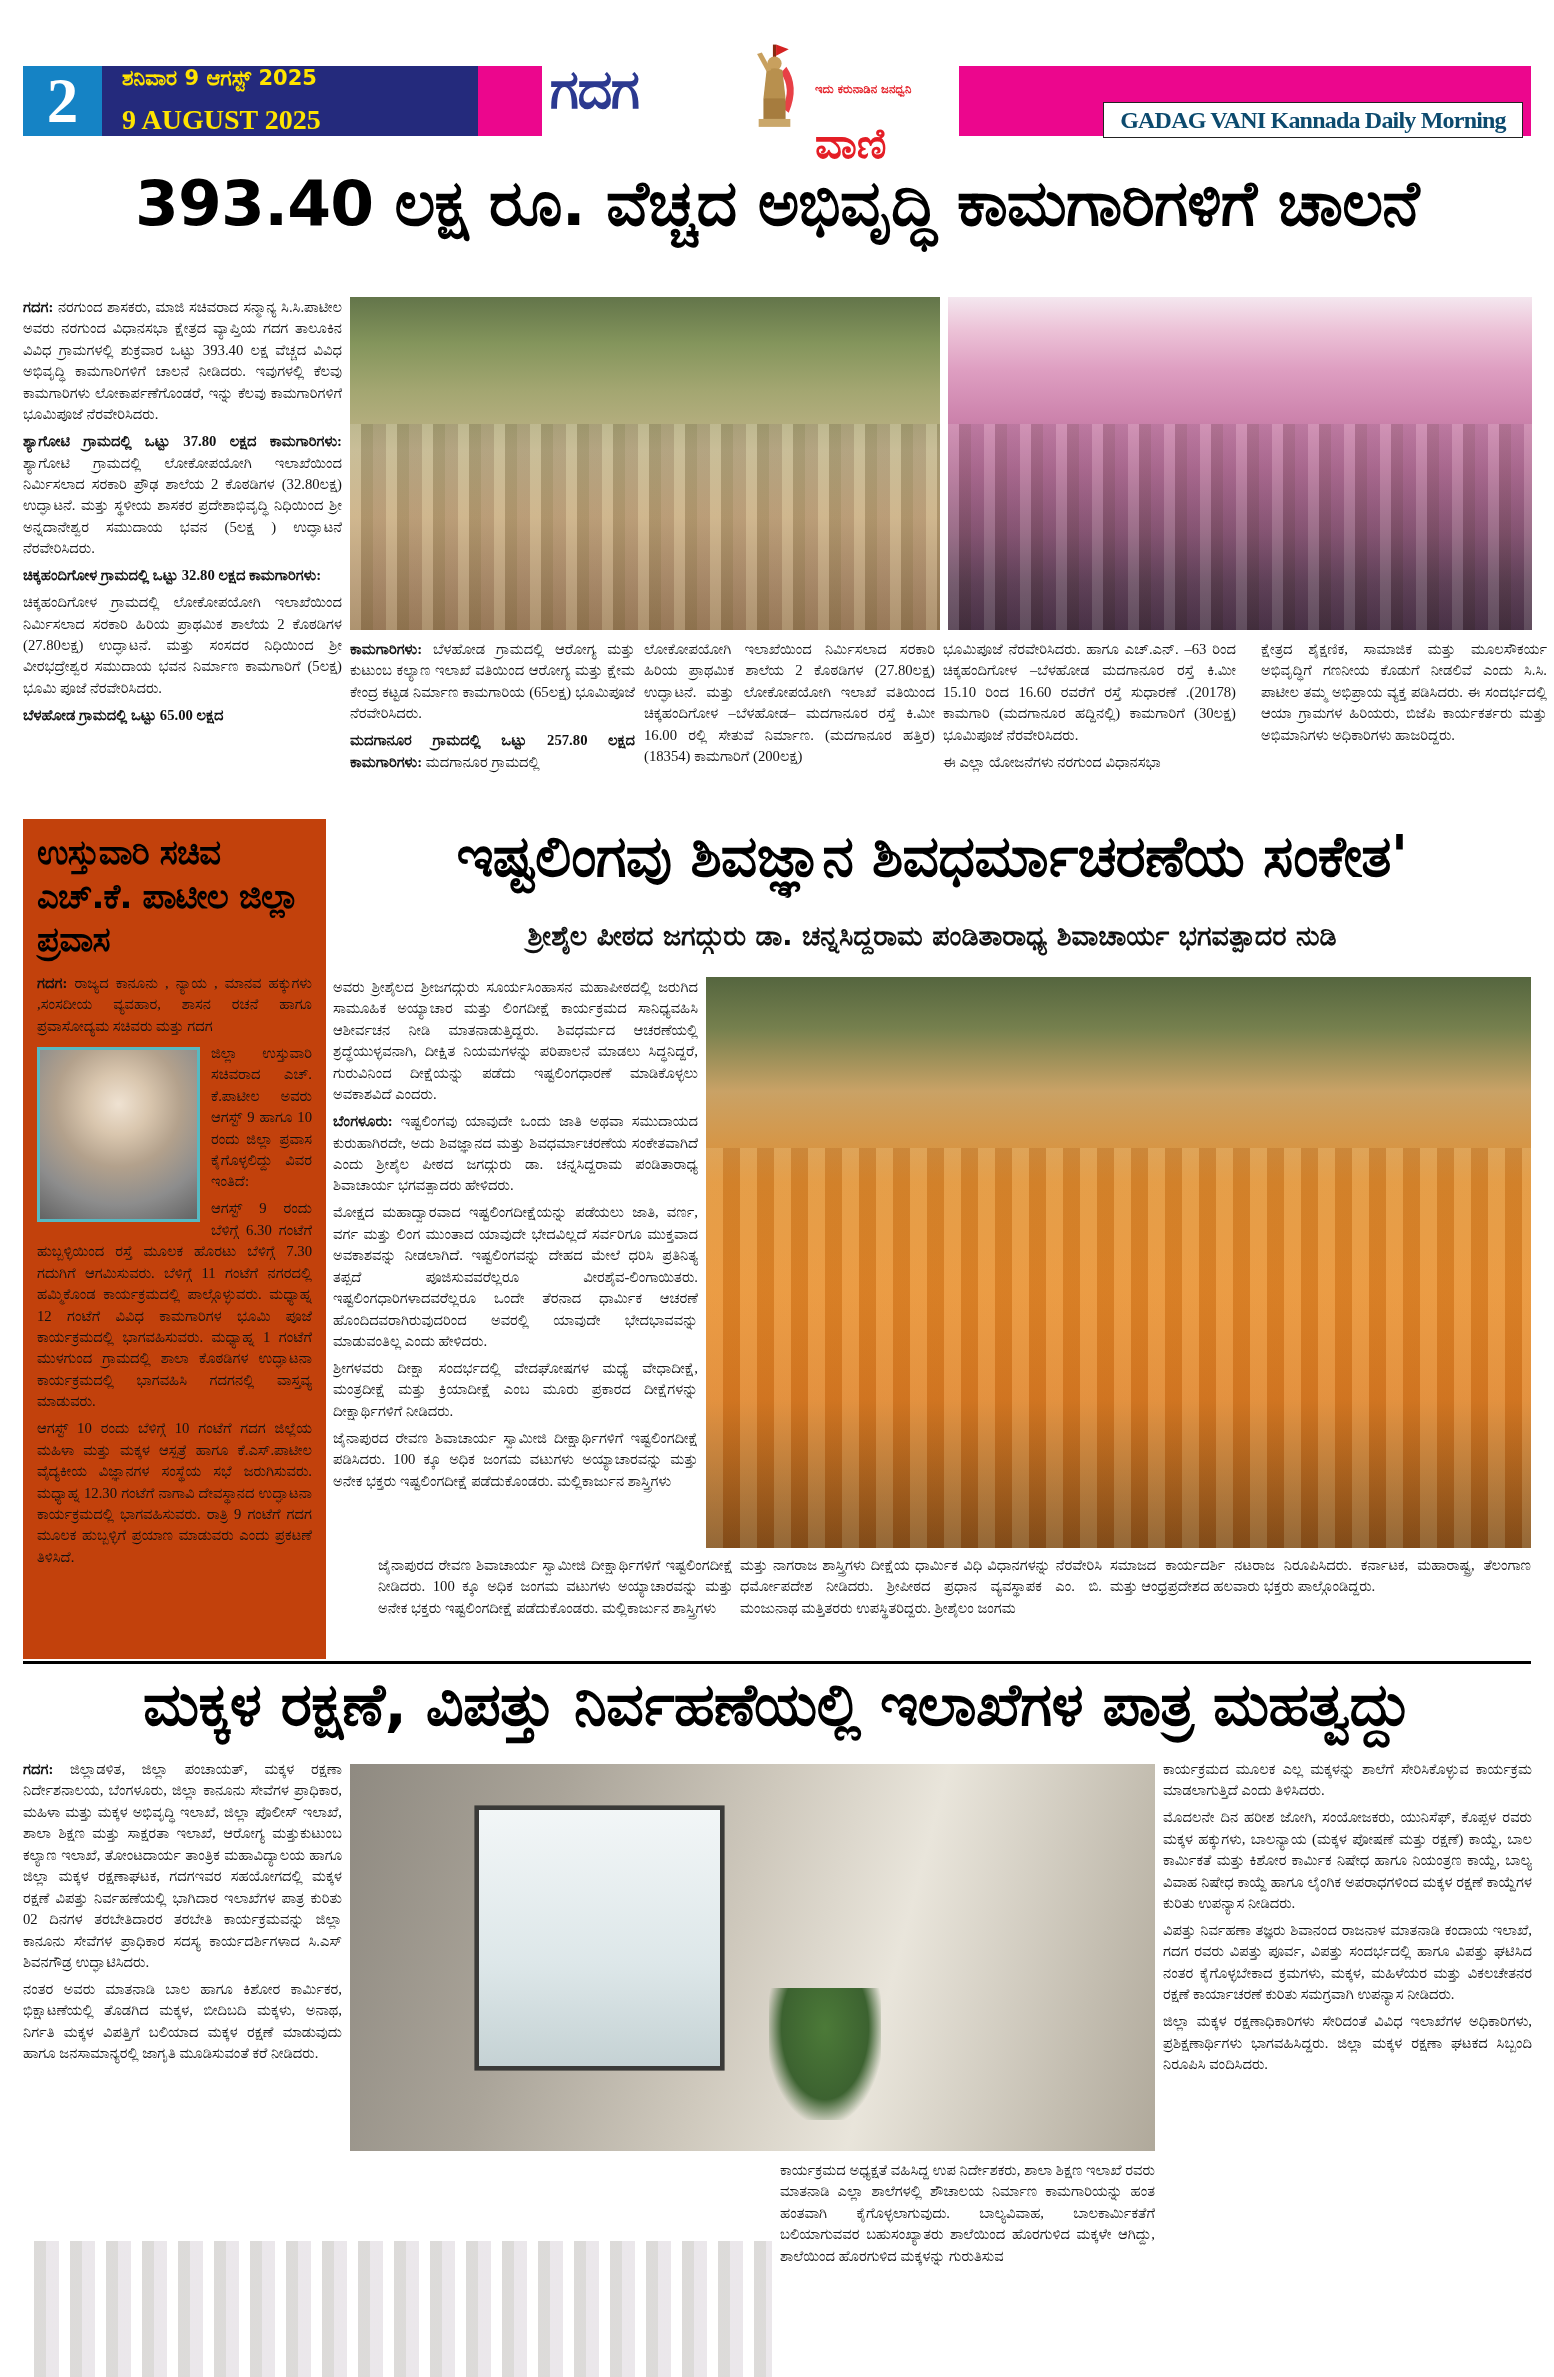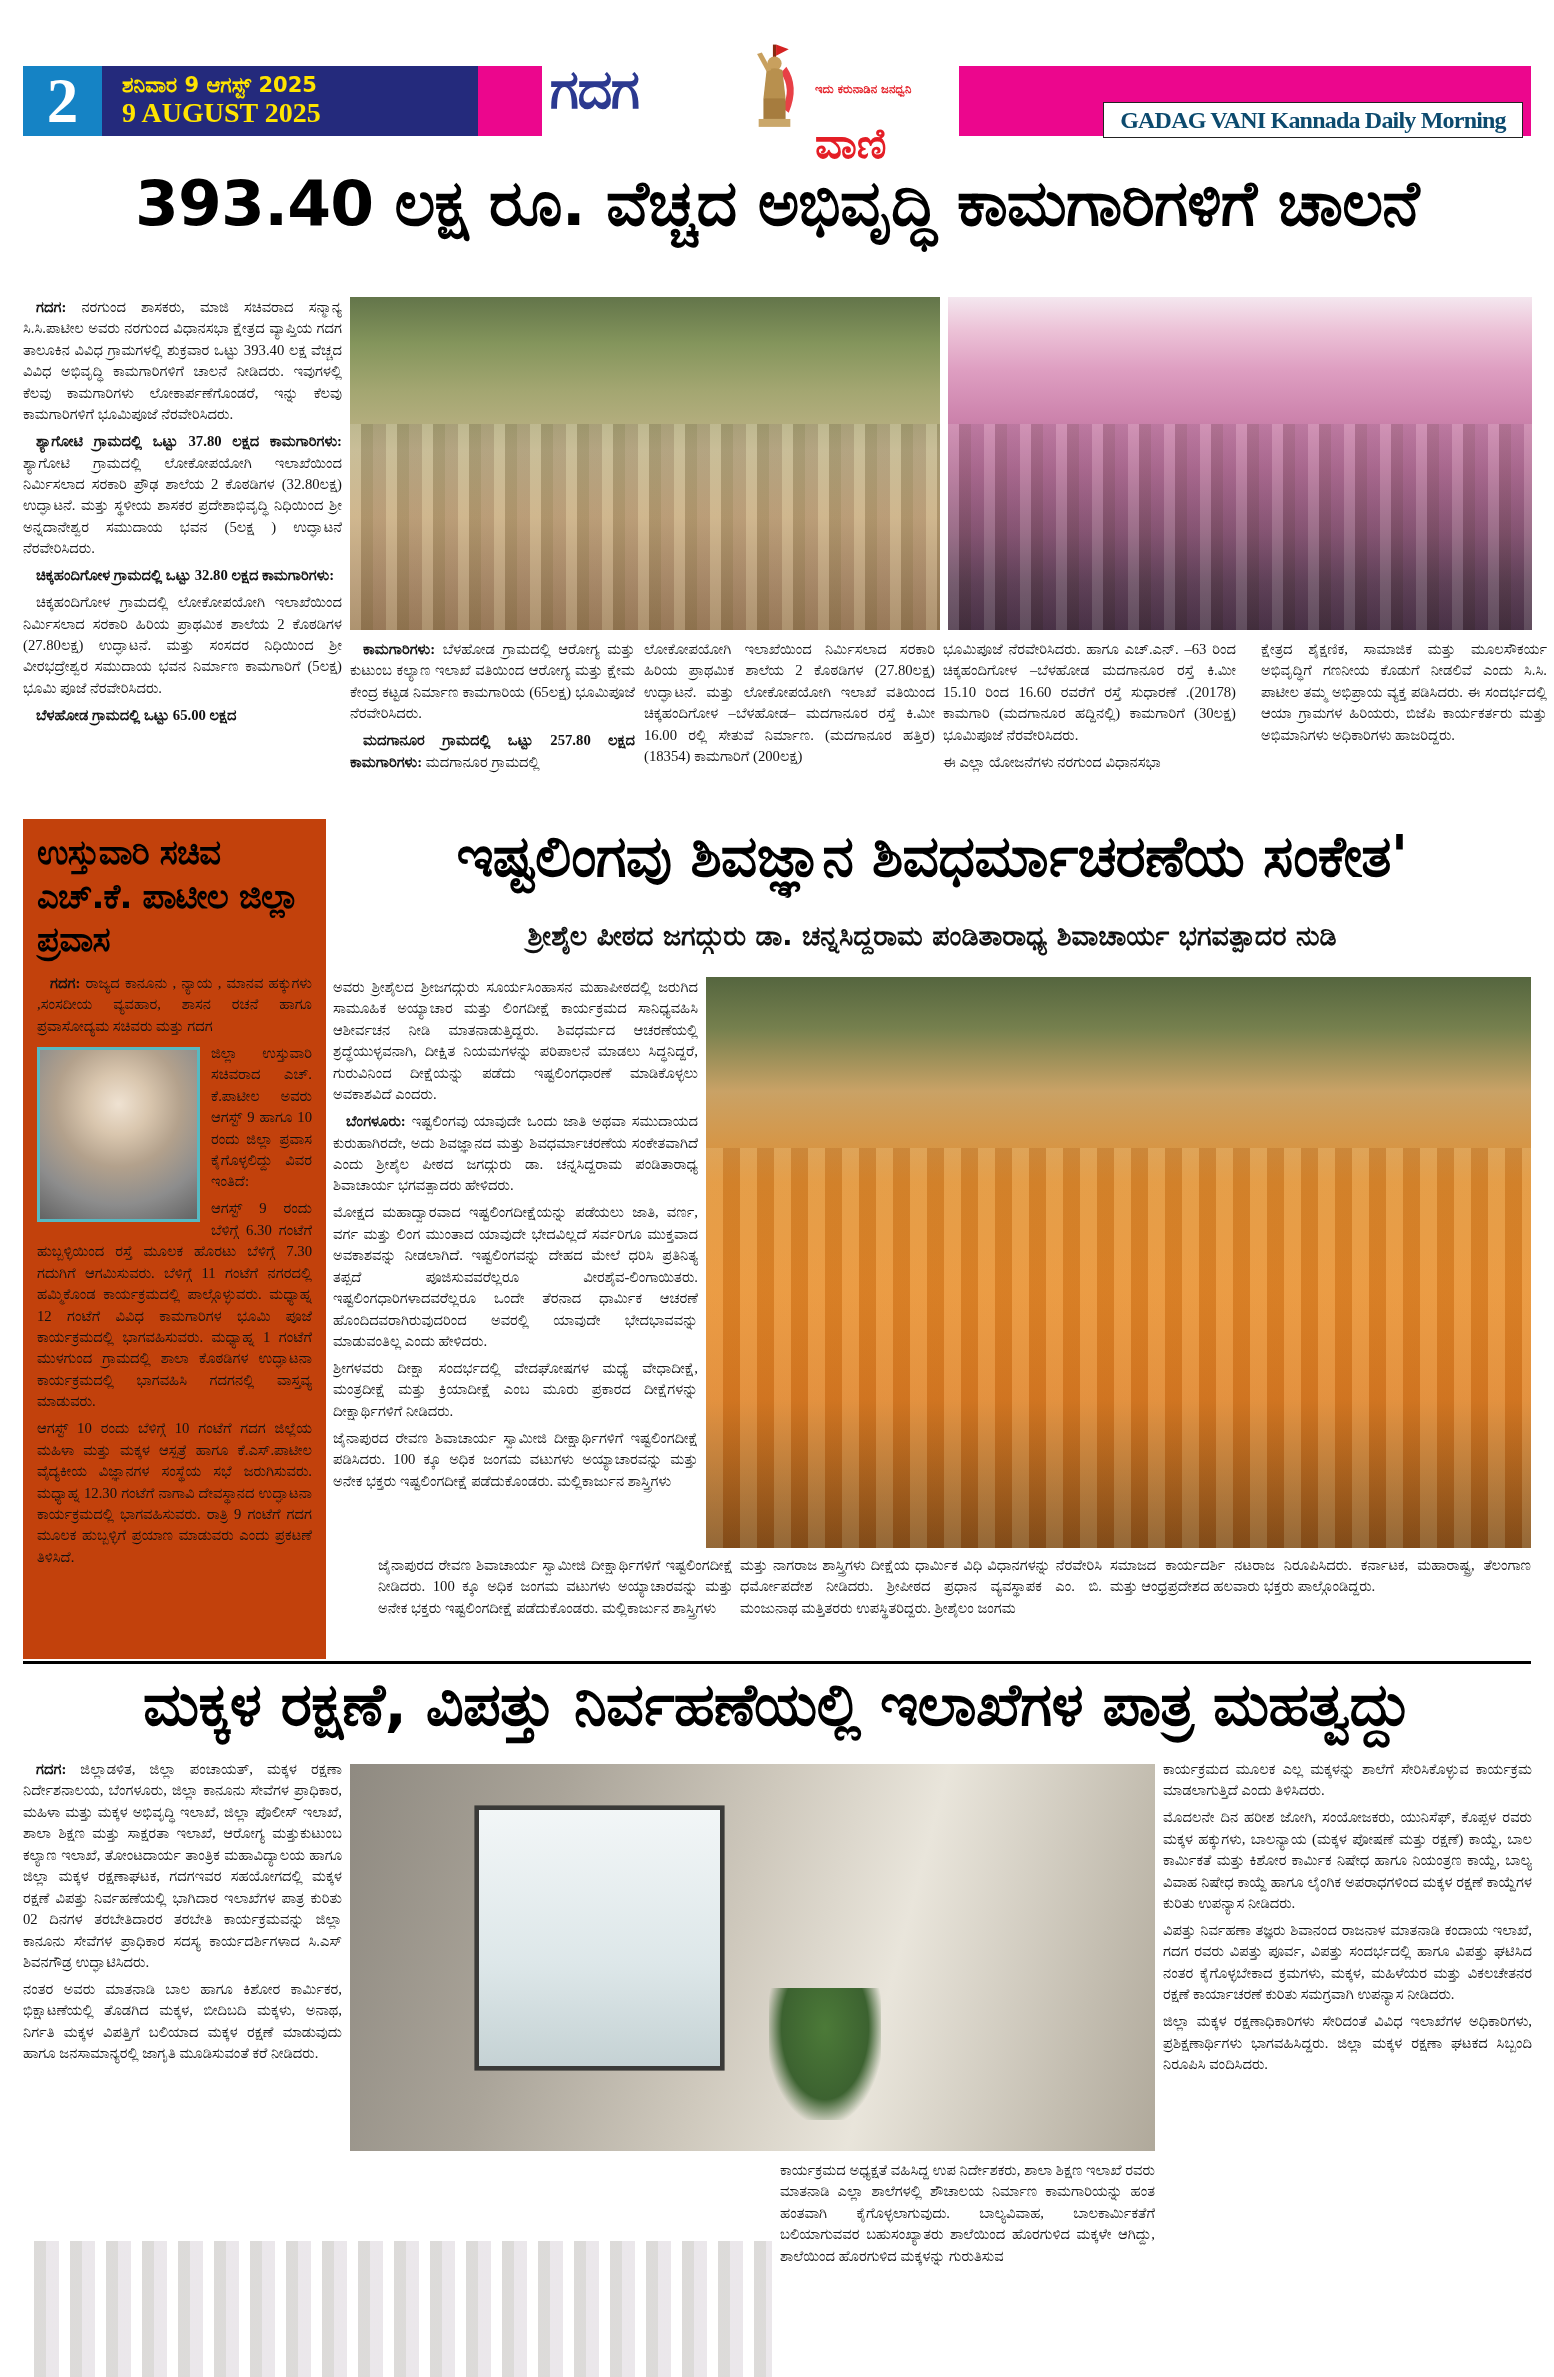--- a/index.html
+++ b/index.html
@@ -5,21 +5,21 @@
 <style>
   html,body{margin:0;padding:0;}
   body{width:1555px;height:2377px;position:relative;background:#ffffff;
        font-family:"Liberation Serif","DejaVu Sans",serif;color:#111;}
   .abs{position:absolute;}
   
   .hdr-num{left:23px;top:66px;width:79px;height:70px;background:#1583c5;
            display:flex;align-items:center;justify-content:center;}
   .hdr-num span{font-family:"Liberation Serif",serif;font-weight:bold;font-size:63px;color:#fff;line-height:1;}
   .hdr-date{left:102px;top:66px;width:376px;height:70px;background:#242a7c;
-            display:flex;flex-direction:column;justify-content:center;padding-left:20px;box-sizing:border-box;}
+            display:flex;flex-direction:column;justify-content:space-between;padding-left:20px;box-sizing:border-box;}
   .hdr-date .kn{font-family:"DejaVu Sans",sans-serif;font-weight:bold;font-size:21px;color:#ffe400;line-height:1.2;}
   .hdr-date .en{font-family:"Liberation Serif",serif;font-weight:bold;font-size:28px;color:#ffe400;line-height:1.1;}
   .hdr-band{left:478px;top:66px;width:1053px;height:70px;background:#ec068d;}
   .hdr-logo{left:542px;top:43px;width:417px;height:94px;background:#fff;}
   .m-gadag{left:7.7px;top:20px;font-family:"DejaVu Sans",sans-serif;font-weight:bold;
            font-size:54px;color:#2b3990;line-height:1;letter-spacing:-1.5px;}
   .m-statue{left:200px;top:0px;}
   .m-tag{left:273px;top:39px;font-family:"DejaVu Sans",sans-serif;font-weight:bold;font-size:11.6px;color:#e41e26;}
   .m-vani{left:273px;top:50px;font-family:"DejaVu Sans",sans-serif;font-weight:bold;
           font-size:42px;color:#e41e26;line-height:1;margin-top:30px;}
@@ -30,21 +30,21 @@
   .headline{font-family:"DejaVu Sans",sans-serif;font-weight:bold;color:#000;
             text-align:center;line-height:1.12;letter-spacing:-0.8px;}
   .h1a{left:23px;top:169px;width:1508px;font-size:63px;}
   .h2a{left:333px;top:825px;width:1198px;font-size:57px;}
   .h2sub{left:333px;top:920px;width:1198px;font-size:27px;font-family:"DejaVu Sans",sans-serif;
          font-weight:bold;text-align:center;line-height:1.2;}
   .h3a{left:23px;top:1672px;width:1508px;font-size:59px;}
   
   .col{font-size:14.7px;line-height:1.46;text-align:justify;overflow:hidden;}
   .col p{margin:0 0 5.4px 0;}
-  .lead{font-weight:bold;margin-left:13px;}
+  .lead{font-weight:bold;}
   
   .a1-col1{left:23px;top:297px;width:319px;height:505px;}
   .a1-photo1{left:350px;top:297px;width:590px;height:333px;}
   .a1-photo2{left:948px;top:297px;width:584px;height:333px;}
   .a1-colA{left:350px;top:639px;width:285px;height:164px;}
   .a1-colB{left:644px;top:639px;width:291px;height:164px;}
   .a1-colC{left:943px;top:639px;width:293px;height:164px;}
   .a1-colD{left:1245px;top:639px;width:286px;height:164px;margin-left:16px;}
   
   .a2-sidebar{left:23px;top:819px;width:303px;height:840px;background:#c2410c;

